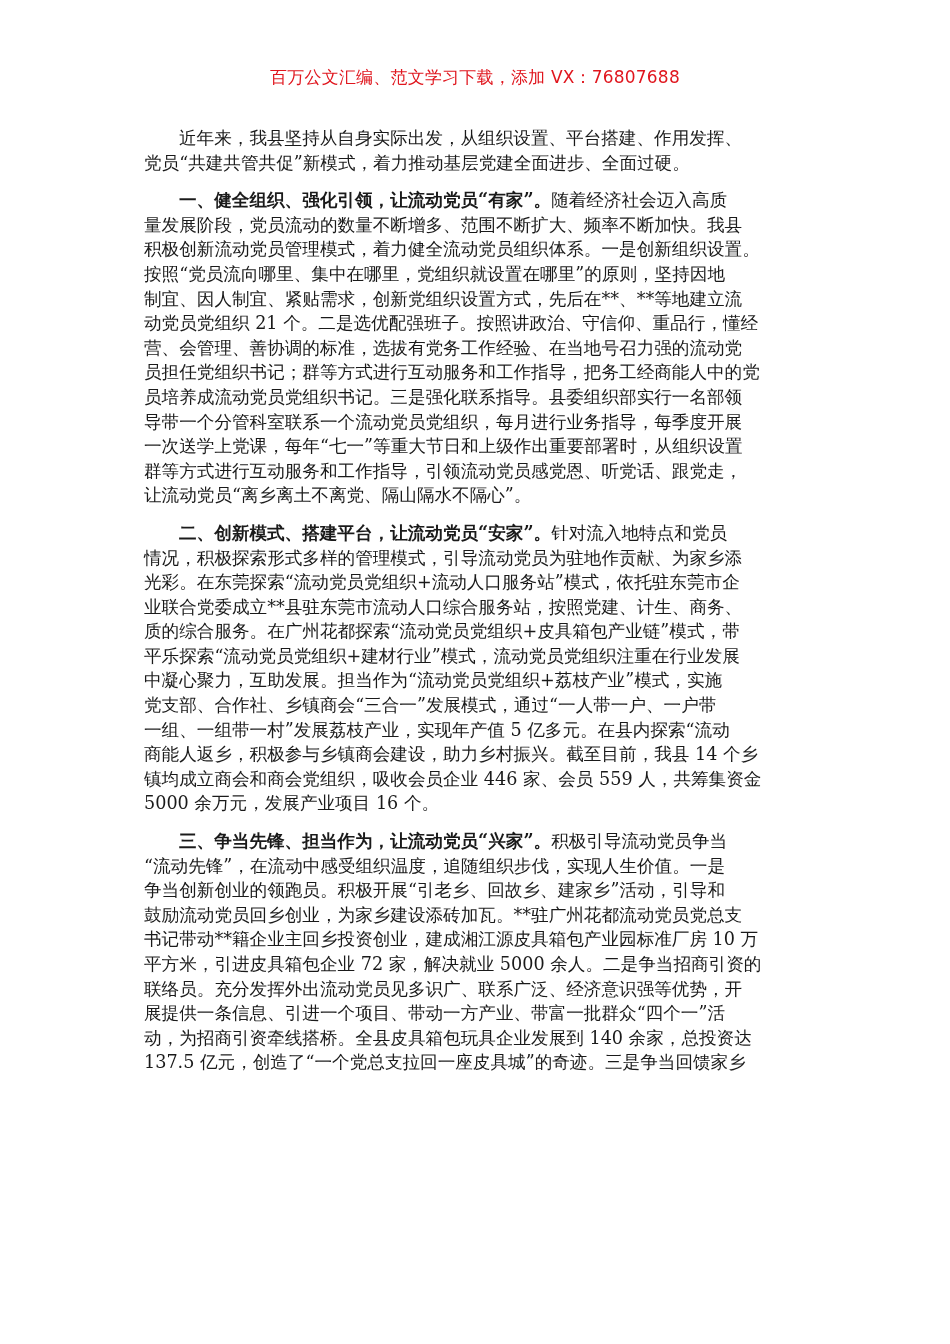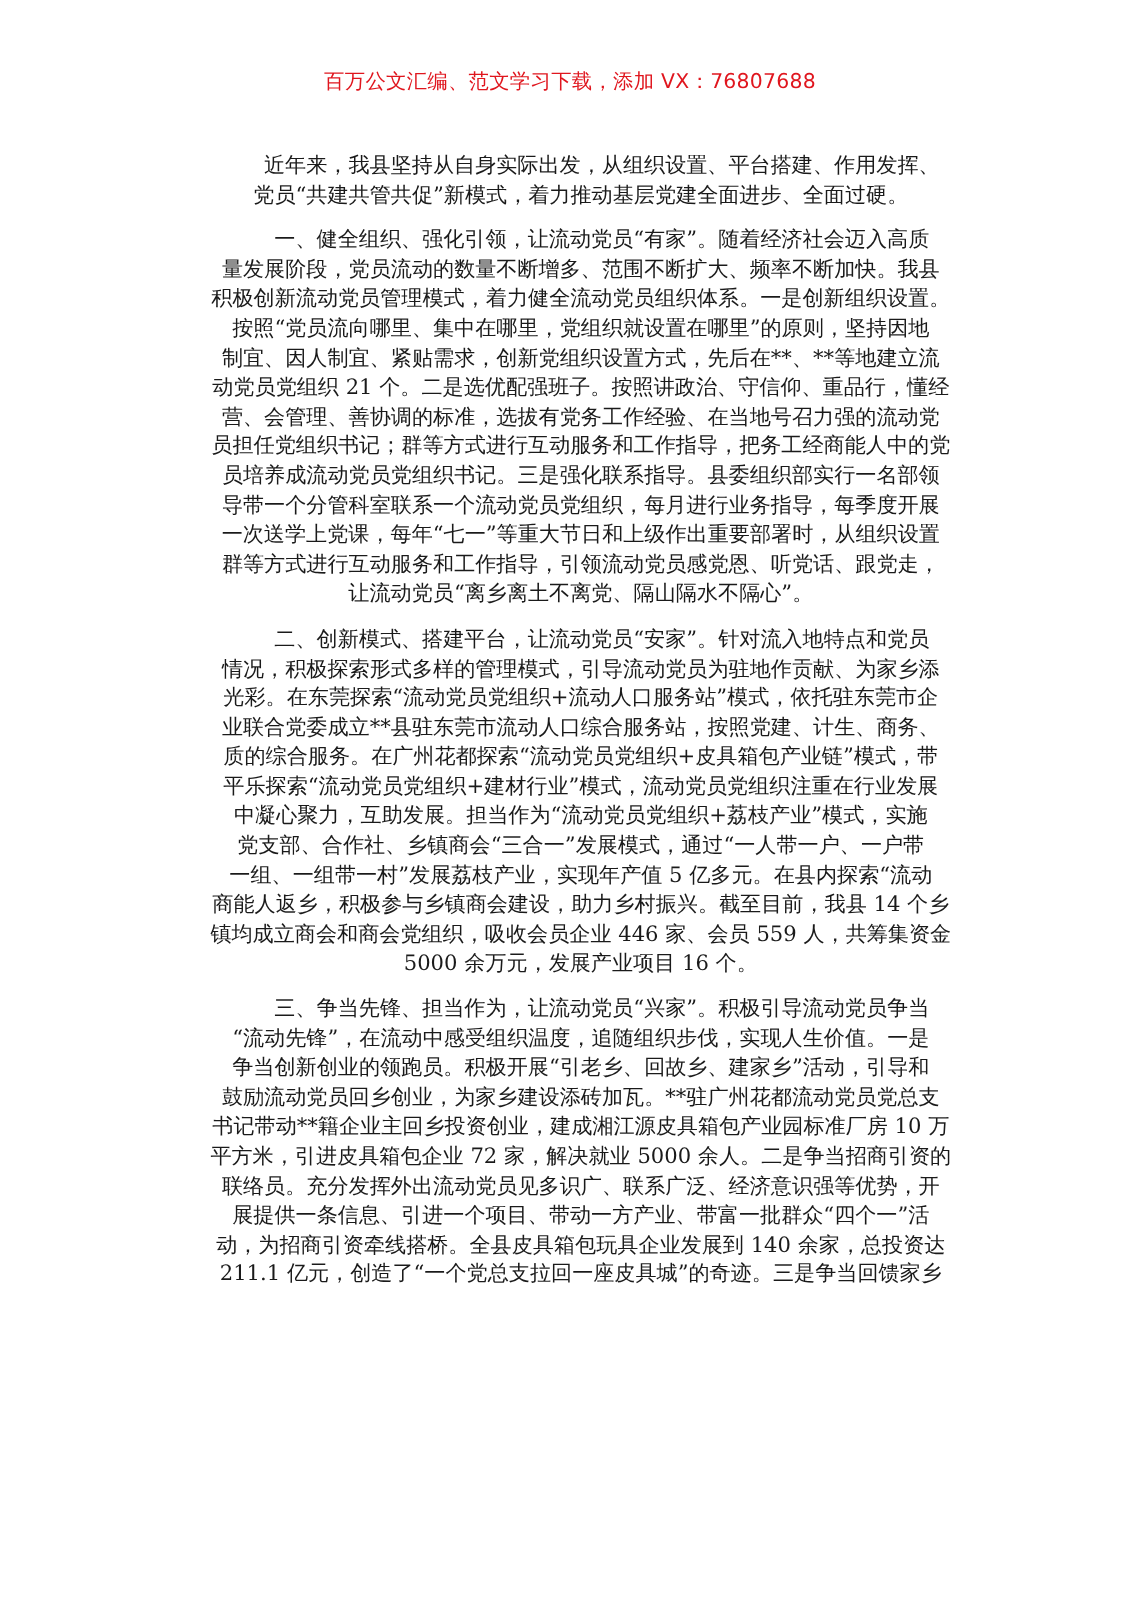--- a/index.html
+++ b/index.html
@@ -1,28 +1,28 @@
 <!DOCTYPE html>
 <html><head>
   <meta charset="utf-8">
   <style>
     html, body { margin: 0; padding: 0; background: #ffffff; }
     body { width: 950px; height: 1344px; position: relative; overflow: hidden; }
     .header {
-      position: absolute; left: 0; top: 56px; width: 950px; text-align: center;
+      position: absolute; left: 0; top: 66px; width: 950px; text-align: center;
       color: #e0161e; font-family: "DejaVu Sans", sans-serif; font-size: 17px; letter-spacing: 0.2px;
     }
     .page {
       position: absolute; left: 144px; top: 126px; width: 680px;
       font-family: "DejaVu Serif", serif; font-size: 17.6px; color: #1a1a1a;
     }
     .para { margin: 0 0 13px 0; }
-    .line { height: 24.6px; line-height: 24.6px; white-space: nowrap; text-align: center; }
+    .line { height: 24.6px; line-height: 24.6px; white-space: nowrap; }
     .indent { padding-left: 35px; }
-    .heading { font-weight: normal; }
+    .heading { font-weight: bold; }
   </style>
 </head>
 <body>
 
 <div class="header">百万公文汇编、范文学习下载，添加 VX：76807688</div>
 
 <div class="page">
 
   <div class="para">
     <div class="line indent">近年来，我县坚持从自身实际出发，从组织设置、平台搭建、作用发挥、</div>
@@ -63,16 +63,16 @@
   <div class="para">
     <div class="line indent"><span class="heading">三、争当先锋、担当作为，让流动党员“兴家”。</span><span>积极引导流动党员争当</span></div>
     <div class="line">“流动先锋”，在流动中感受组织温度，追随组织步伐，实现人生价值。一是</div>
     <div class="line">争当创新创业的领跑员。积极开展“引老乡、回故乡、建家乡”活动，引导和</div>
     <div class="line">鼓励流动党员回乡创业，为家乡建设添砖加瓦。**驻广州花都流动党员党总支</div>
     <div class="line">书记带动**籍企业主回乡投资创业，建成湘江源皮具箱包产业园标准厂房 10 万</div>
     <div class="line">平方米，引进皮具箱包企业 72 家，解决就业 5000 余人。二是争当招商引资的</div>
     <div class="line">联络员。充分发挥外出流动党员见多识广、联系广泛、经济意识强等优势，开</div>
     <div class="line">展提供一条信息、引进一个项目、带动一方产业、带富一批群众“四个一”活</div>
     <div class="line">动，为招商引资牵线搭桥。全县皮具箱包玩具企业发展到 140 余家，总投资达</div>
-    <div class="line">211.1 亿元，创造了“一个党总支拉回一座皮具城”的奇迹。三是争当回馈家乡</div>
+    <div class="line">137.5 亿元，创造了“一个党总支拉回一座皮具城”的奇迹。三是争当回馈家乡</div>
   </div>
 
 </div>
 
 </body></html>

